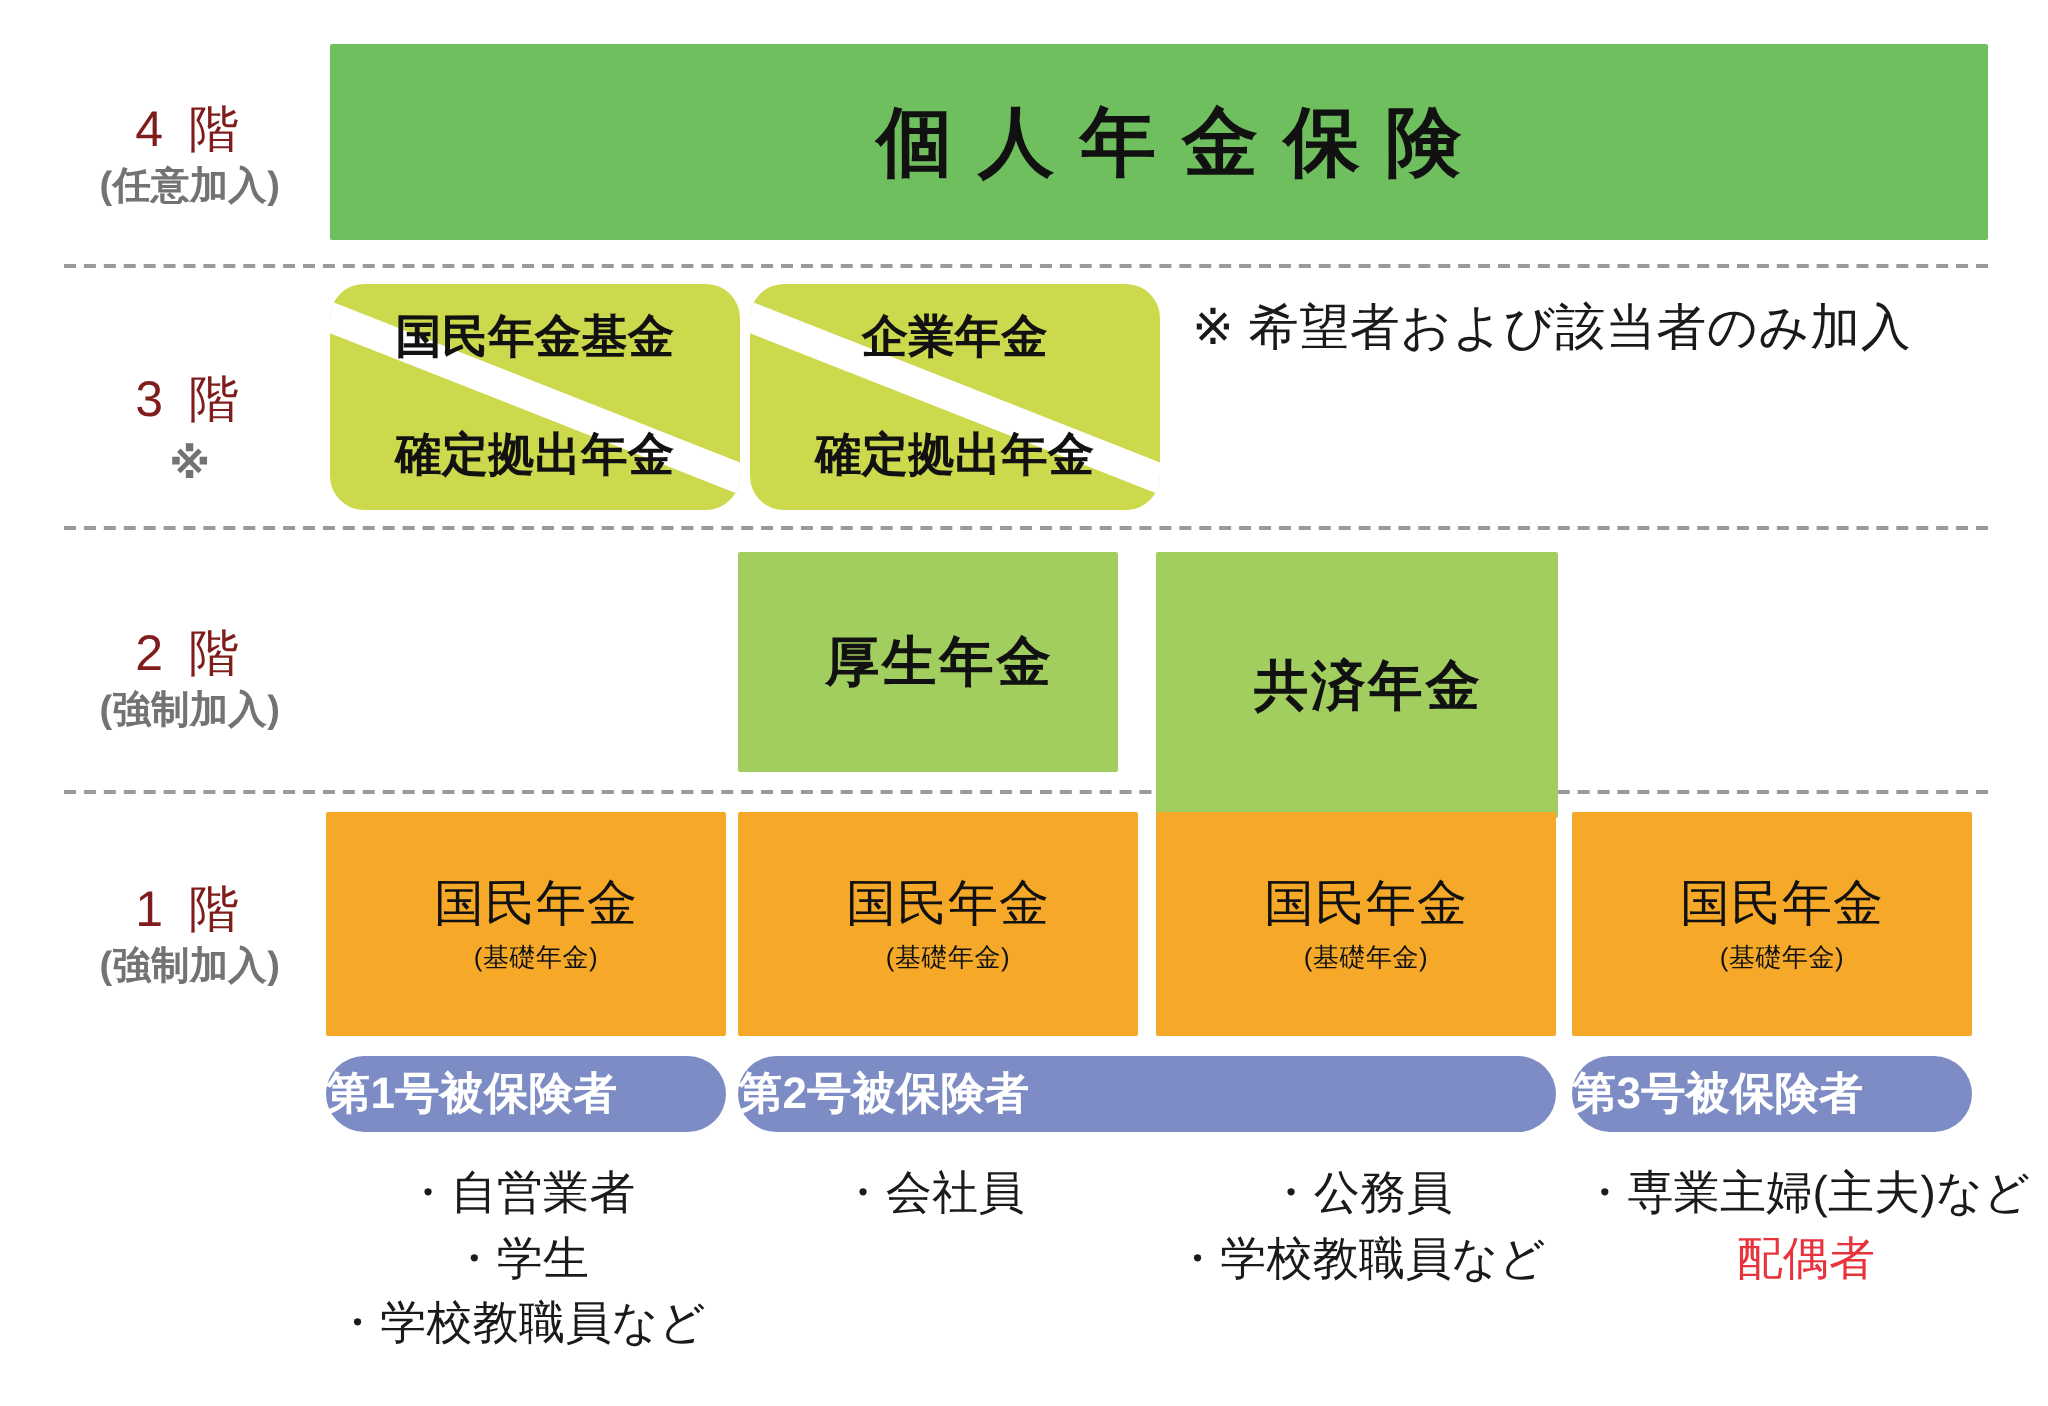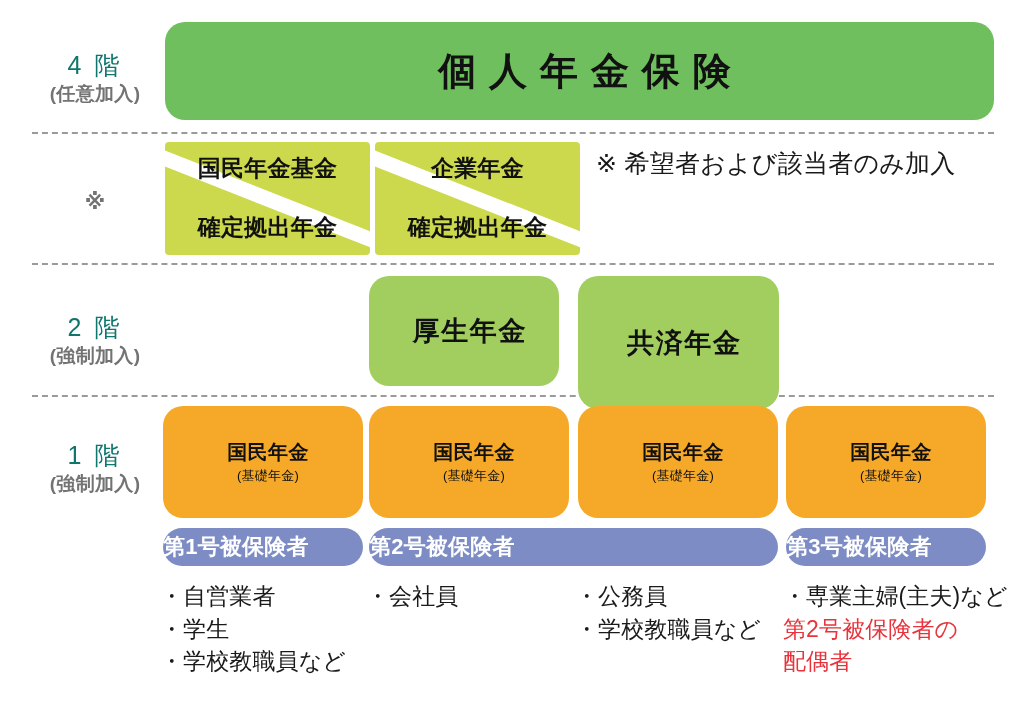--- a/index.html
+++ b/index.html
@@ -30,21 +30,21 @@
     color: #4d4d4d;
     line-height: 1.25;
     letter-spacing: .02em;
     user-select: none;
   }
   .tier-label .tier-main {
     display: block;
     font-size: 25px;
     font-weight: 400;
     letter-spacing: .12em;
-    color: #0f766e;
+    color: #7f1d1d;
   }
   .tier-label .tier-sub {
     display: block;
     font-size: 19px;
     font-weight: 700;
     color: #737373;
     margin-top: 1px;
   }
   .tier-label .tier-sub.komejirushi {
     font-size: 21px;
@@ -52,21 +52,21 @@
   }
 
   
   .divider {
     border-top: 2px dashed #9a9a9a;
     height: 0;
   }
 
   
   .box {
-    border-radius: 20px;
+    border-radius: 1px;
     display: flex;
     align-items: center;
     justify-content: center;
     text-align: center;
     font-weight: bold;
     overflow: hidden;
     padding-left: 10px;
   }
   .box-f4 {
     background: #6fbf5e;
@@ -84,35 +84,35 @@
     text-indent: .06em;
     font-weight: bold;
   }
   .box-f1 {
     background: #f6a928;
     color: #111;
     flex-direction: column;
     line-height: 1.18;
   }
   .box-f1 .f1-main {
-    font-size: 20px;
-    font-weight: bold;
+    font-size: 25px;
+    font-weight: normal;
     letter-spacing: .02em;
   }
   .box-f1 .f1-sub {
     font-size: 13px;
     font-weight: normal;
     letter-spacing: .02em;
     margin-top: 3px;
   }
 
   
   .box-f3 {
     position: absolute;
-    border-radius: 4px;
+    border-radius: 17px;
     overflow: hidden;
     background: #cdd94c;
   }
   .box-f3 .slash-band {
     position: absolute;
     background: #ffffff;
     width: 190%;
     height: 15px;
     left: -45%;
     top: 50%;
@@ -155,34 +155,35 @@
   }
 
   
   .bullets {
     font-size: 23px;
     line-height: 1.42;
     color: #1a1a1a;
     letter-spacing: .005em;
     white-space: nowrap;
   }
-  .bullets .bl { display: block; }
+  .bullets .bl { display: block; text-align: center; }
   .bullets .bl.red { color: #e8333c; }
 </style>
 </head>
 <body>
 
 <div id="stage">
 
   <div class="abs tier-label" style="left:30px; top:50px; width:130px;">
     <span class="tier-main">4 階</span>
     <span class="tier-sub">(任意加入)</span>
   </div>
 
   <div class="abs tier-label" style="left:30px; top:185px; width:130px;">
+    <span class="tier-main">3 階</span>
     <span class="tier-sub komejirushi">※</span>
   </div>
 
   <div class="abs tier-label" style="left:30px; top:312px; width:130px;">
     <span class="tier-main">2 階</span>
     <span class="tier-sub">(強制加入)</span>
   </div>
 
   <div class="abs tier-label" style="left:30px; top:440px; width:130px;">
     <span class="tier-main">1 階</span>
@@ -255,17 +256,16 @@
     <span class="bl">・会社員</span>
   </div>
 
   <div class="abs bullets" style="left:575px; top:580px; width:210px;">
     <span class="bl">・公務員</span>
     <span class="bl">・学校教職員など</span>
   </div>
 
   <div class="abs bullets" style="left:783px; top:580px; width:240px;">
     <span class="bl">・専業主婦(主夫)など</span>
-    <span class="bl red">第2号被保険者の</span>
     <span class="bl red">配偶者</span>
   </div>
 
 </div>
 
 </body></html>

